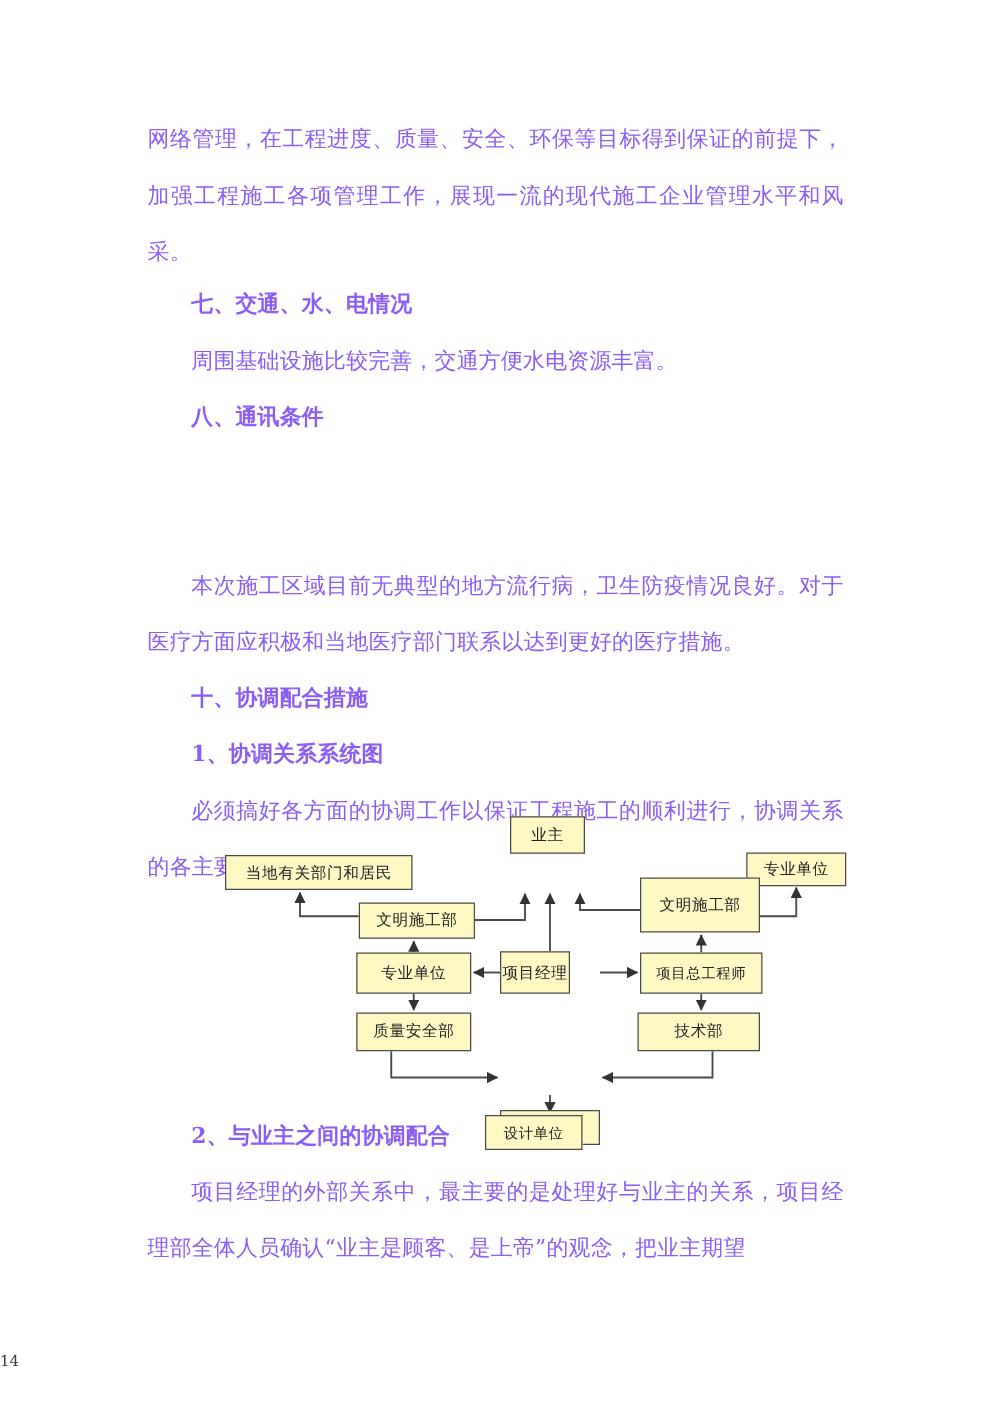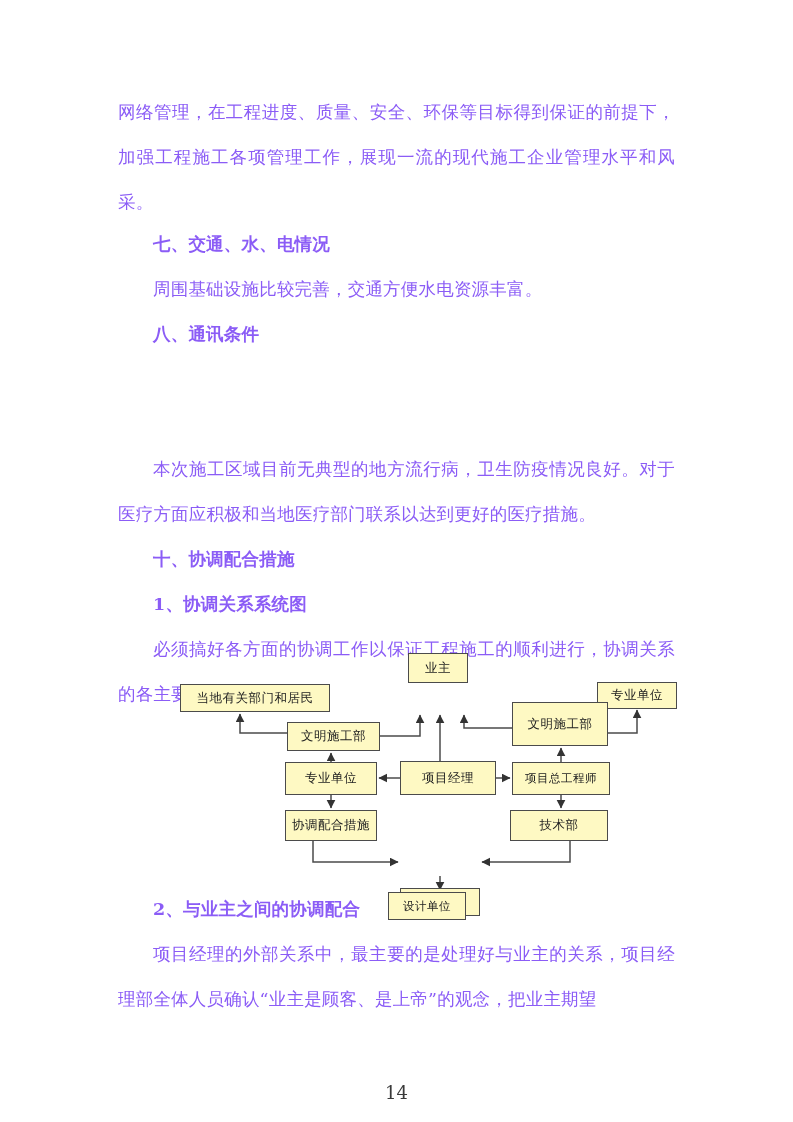--- a/index.html
+++ b/index.html
@@ -55,23 +55,23 @@
     position:absolute;
     left:0; top:0;
     width:793px; height:1122px;
     z-index:2;
   }
 
   .page-number {
     position:absolute;
     left:0; top:1082px;
     width:793px;
-    text-align:center;
+    text-align:left;
     font-family:"DejaVu Serif", serif;
-    font-size:18px;
+    font-size:12px;
     color:#3a3a3a;
   }
 </style>
 </head>
 <body>
 
 <div class="page">
 
   <div class="body-text" style="top:90px;">网络管理，在工程进度、质量、安全、环保等目标得到保证的前提下，加强工程施工各项管理工作，展现一流的现代施工企业管理水平和风采。</div>
   <div class="body-text heading" style="top:222px;">七、交通、水、电情况</div>
@@ -124,23 +124,23 @@
         <path d="M440,876 L440,890"></path>
       </g>
     </svg>
 
     <div class="node" style="left:180px; top:684px; width:150px; height:28px;">当地有关部门和居民</div>
     <div class="node" style="left:408px; top:653px; width:60px;  height:30px;">业主</div>
     <div class="node" style="left:597px; top:682px; width:80px;  height:27px;">专业单位</div>
     <div class="node" style="left:287px; top:722px; width:93px; height:29px;">文明施工部</div>
     <div class="node" style="left:512px; top:702px; width:96px; height:44px;">文明施工部</div>
     <div class="node" style="left:285px; top:762px; width:92px; height:33px;">专业单位</div>
-    <div class="node" style="left:400px; top:761px; width:96px; height:34px;">项目经理</div>
+    <div class="node" style="left:400px; top:761px; width:56px; height:34px;">项目经理</div>
     <div class="node small" style="left:512px; top:762px; width:98px; height:33px;">项目总工程师</div>
-    <div class="node" style="left:285px; top:810px; width:92px; height:31px;">协调配合措施</div>
+    <div class="node" style="left:285px; top:810px; width:92px; height:31px;">质量安全部</div>
     <div class="node" style="left:510px; top:810px; width:98px; height:31px;">技术部</div>
     <div class="node" style="left:400px; top:848px; width:80px; height:28px;margin-top:40px;">监理单位</div>
     <div class="node small" style="left:388px; top:892px; width:78px; height:28px;">设计单位</div>
   </div>
 
   <div class="page-number">14</div>
 
 </div>
 
 </body></html>

